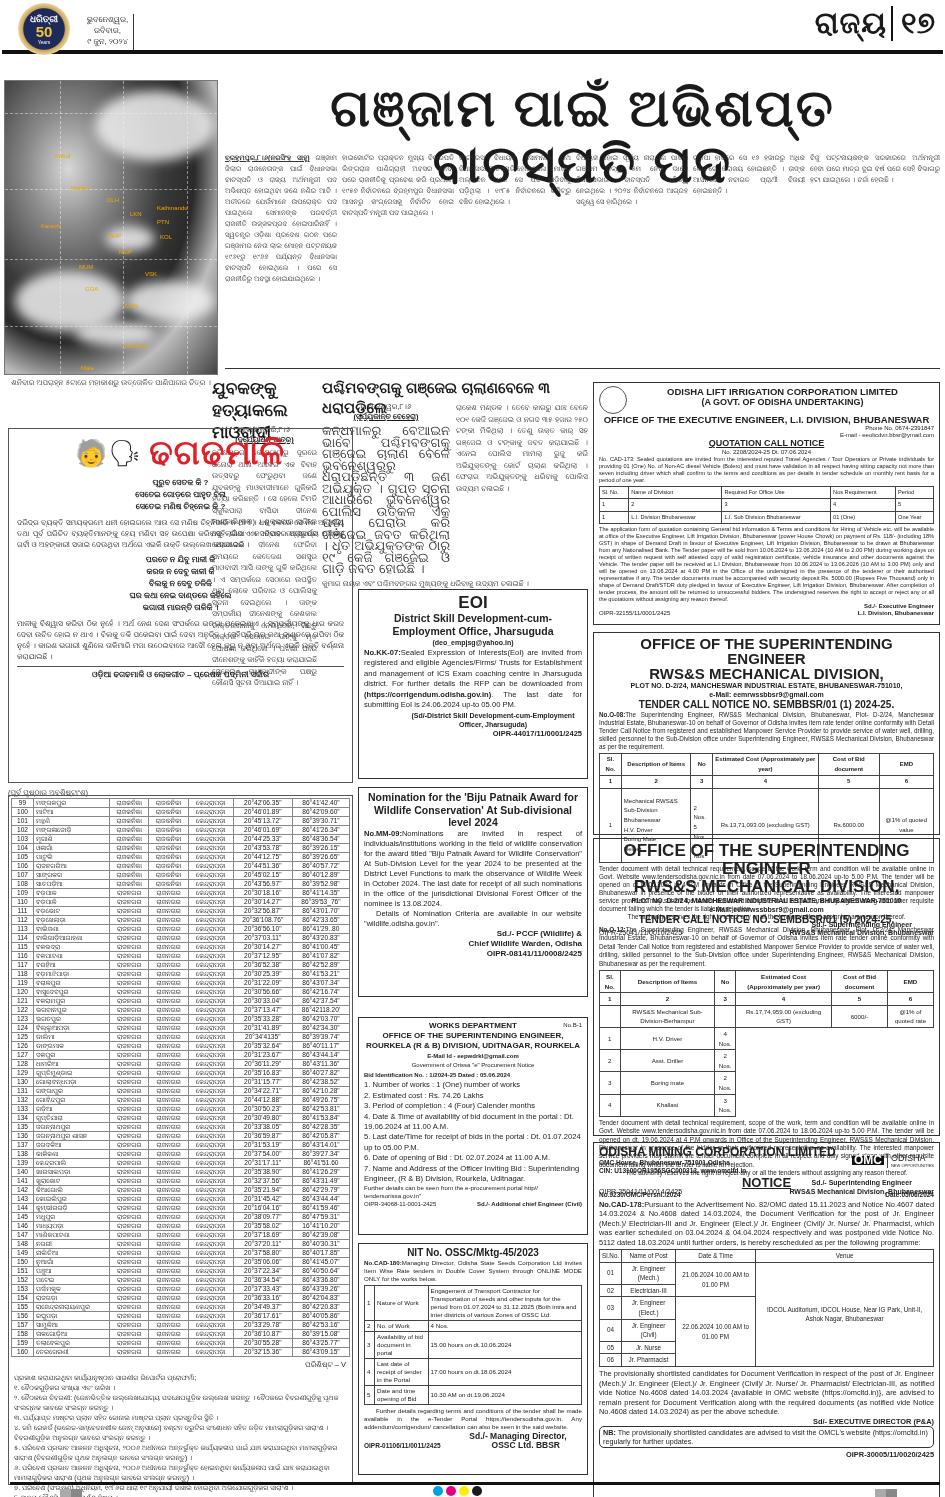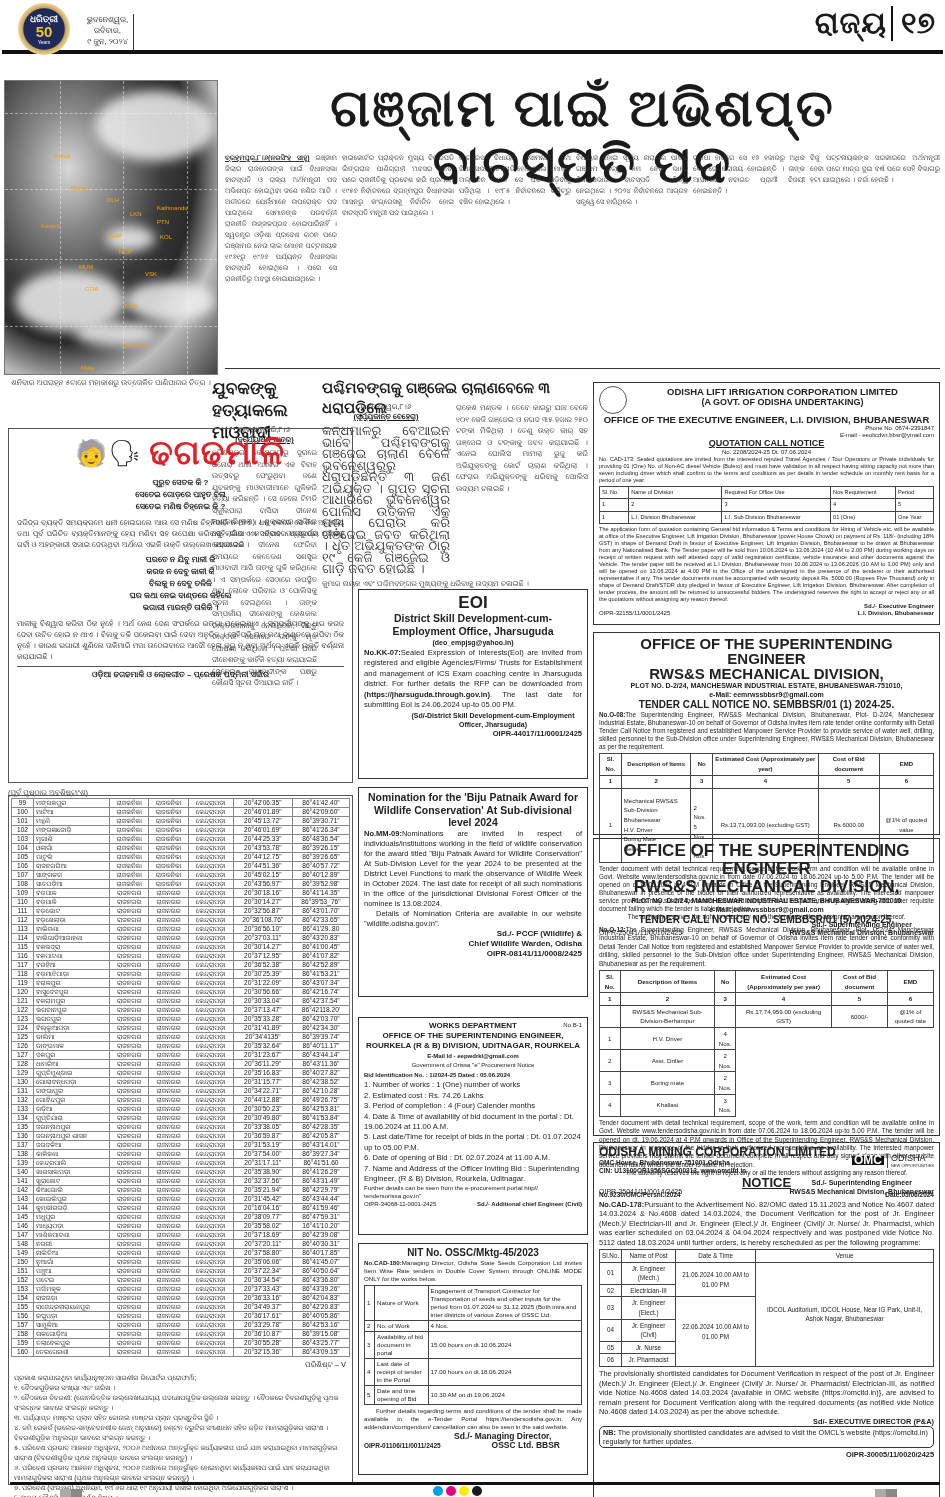--- a/index.html
+++ b/index.html
@@ -982,21 +982,21 @@
   <div class="right bold" style="font-size:7.4px">Sd/- EXECUTIVE DIRECTOR (P&amp;A)</div>
   <div style="border:1px solid #333;border-radius:5px;padding:1px 3px;font-size:7.2px;line-height:9px"><b>NB:</b> <span>The provisionally shortlisted candidates are advised to visit the OMCL's website (https://omcltd.in) regularly for further updates.</span></div>
   <div class="right bold" style="font-size:7.4px;margin-top:2px">OIPR-30005/11/0020/2425</div>
 </div>
 
 <div class="abs ad" style="left:358px;top:589px;width:230px;height:190px">
   <div class="h1" style="font-size:17px;line-height:19px">EOI</div>
   <div class="h1" style="font-size:10.5px;line-height:13px">District Skill Development-cum-Employment Office, Jharsuguda</div>
   <div class="h1" style="font-size:7px">(deo_empjsg@yahoo.in)</div>
   <div class="just" style="font-size:7.6px;line-height:10.5px">
-    <b>No.KK-07:</b><span>Sealed Expression of Interests(EoI) are invited from registered and eligible Agencies/Firms/ Trusts for Establishment and management of ICS Exam coaching centre in Jharsuguda district. For further details the RFP can be downloaded from </span><b>(https://jharsuguda.through.gov.in)</b><span>. The last date for submitting EoI is 24.06.2024 up-to 05.00 PM.</span>
+    <b>No.KK-07:</b><span>Sealed Expression of Interests(EoI) are invited from registered and eligible Agencies/Firms/ Trusts for Establishment and management of ICS Exam coaching centre in Jharsuguda district. For further details the RFP can be downloaded from </span><b>(https://corrigendum.odisha.gov.in)</b><span>. The last date for submitting EoI is 24.06.2024 up-to 05.00 PM.</span>
   </div>
   <div class="h1" style="font-size:7px;line-height:9px;padding-left:40px">(Sd/-District Skill Development-cum-Employment Officer, Jharsuguda)</div>
   <div class="right bold" style="font-size:7.5px">OIPR-44017/11/0001/2425</div>
 </div>
 
 <div class="abs ad" style="left:358px;top:787px;width:230px;height:210px">
   <div class="h1" style="font-size:10.5px;line-height:12.5px">Nomination for the 'Biju Patnaik Award for Wildlife Conservation' At Sub-divisional level 2024</div>
   <div class="just" style="font-size:7.5px;line-height:10px"><b>No.MM-09:</b><span>Nominations are invited in respect of individuals/institutions working in the field of wildlife conservation for the award titled "Biju Patnaik Award for Wildlife Conservation" At Sub-Division Level for the year 2024 to be presented at the District Level Functions to mark the observance of Wildlife Week in October 2024. The last date for receipt of all such nominations in the office of the jurisdictional Divisional Forest Officer of the nominee is 13.08.2024.</span></div>
   <div class="just" style="font-size:7.5px;line-height:10px;text-indent:12px">Details of Nomination Criteria are available in our website "wildlife.odisha.gov.in".</div>
   <div class="right bold" style="font-size:8px;line-height:10px">
@@ -1057,21 +1057,21 @@
           <td>17.00 hours on dt.18.06.2024</td>
         </tr>
         <tr>
           <td style="width:10px">5</td>
           <td>Date and time opening of Bid</td>
           <td>10.30 AM on dt.19.06.2024</td>
         </tr>
       </tbody>
     </table>
   <div class="just" style="font-size:6.2px;line-height:8px;text-indent:12px">Further details regarding terms and conditions of the tender shall be made available in the e-Tender Portal https://tendersodisha.gov.in. Any addendum/corrigendum/ cancellation can also be seen in the said website.</div>
-  <div class="bold" style="font-size:8.5px;line-height:10px;padding-left:90px">
+  <div class="bold" style="font-size:8.5px;line-height:10px;text-align:center;padding-left:90px">
     <div>Sd./- Managing Director,</div>
   </div>
   <div class="sigrow bold" style="font-size:6.5px">
       <span>OIPR-01106/11/0011/2425</span>
       <span style="font-size:8.5px;padding-right:22px">OSSC Ltd. BBSR</span>
     </div>
 </div>
 
 <div id="rulebot" class="abs"></div>
 <div class="swatch" style="left:60px"></div>

